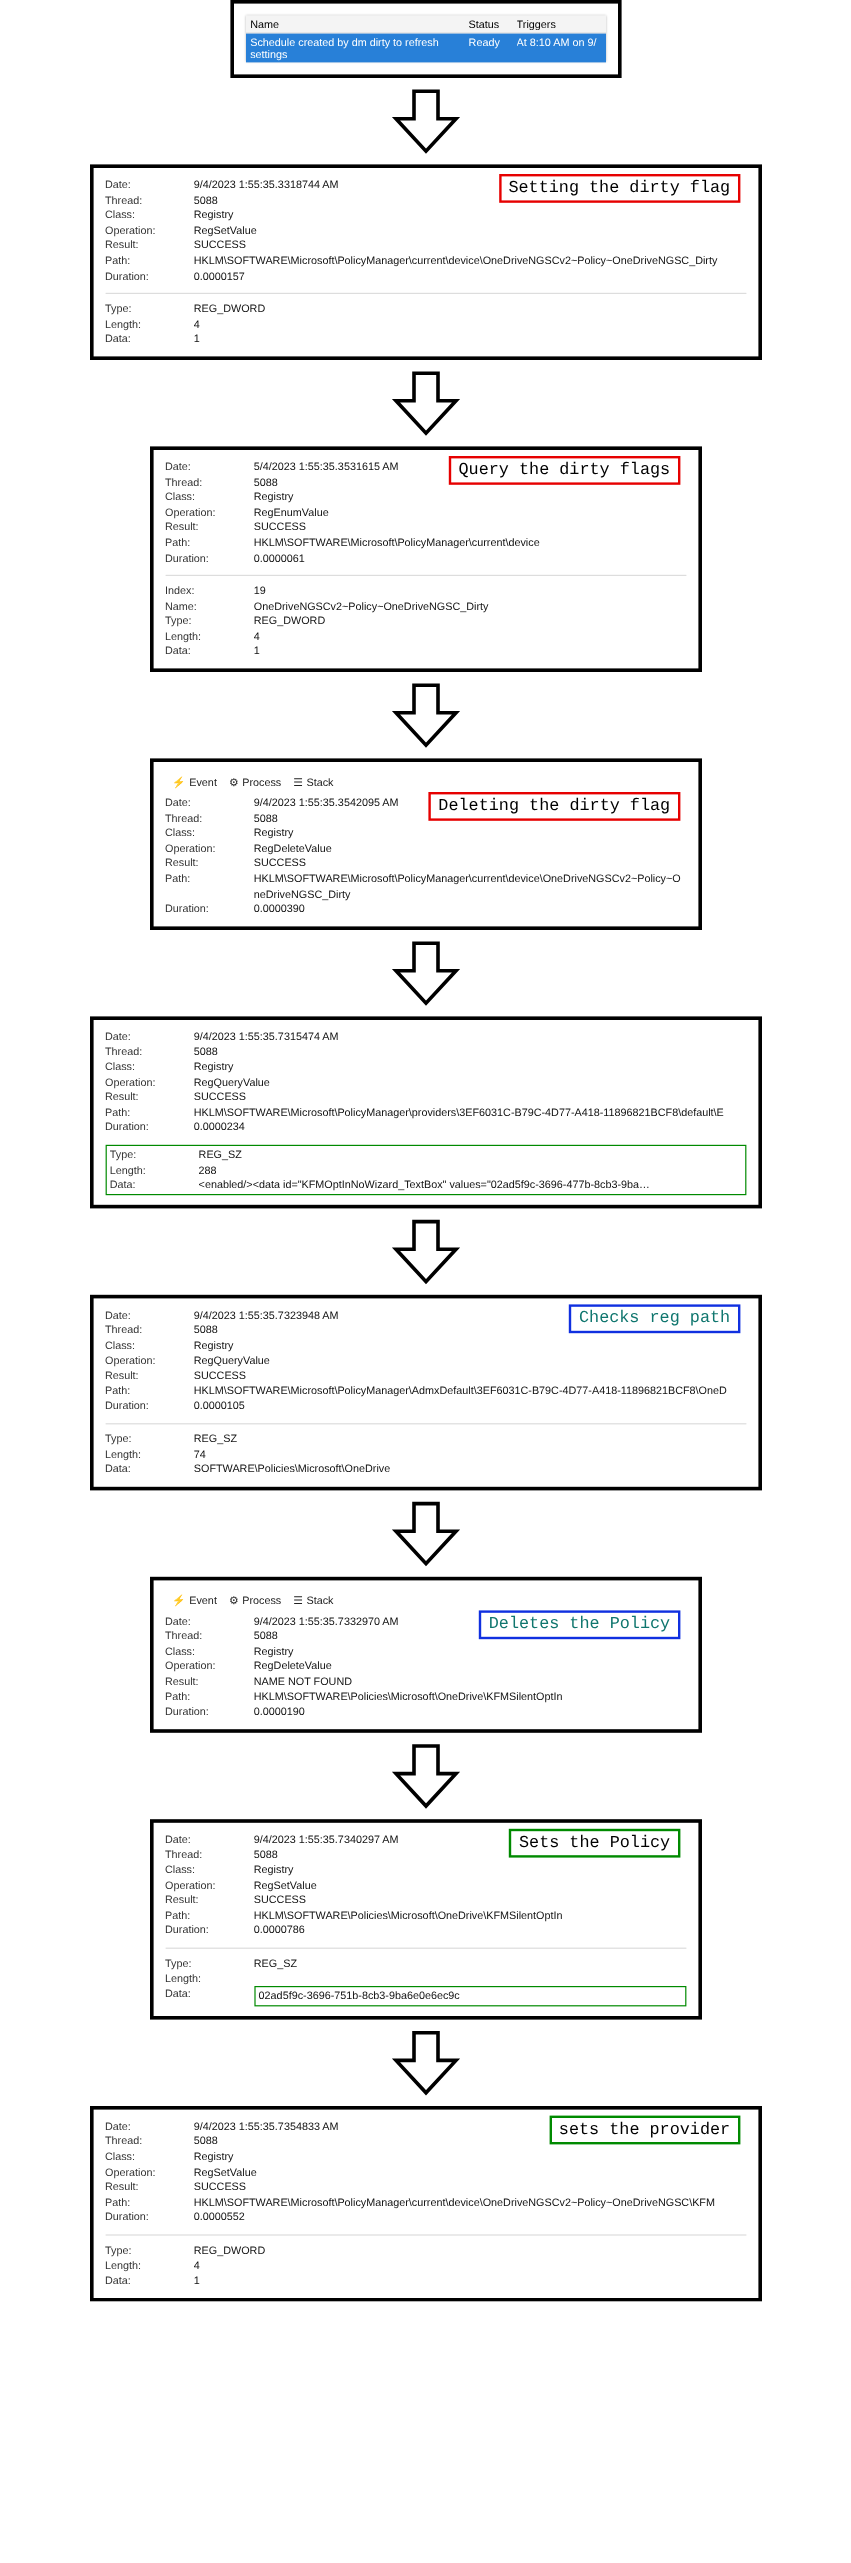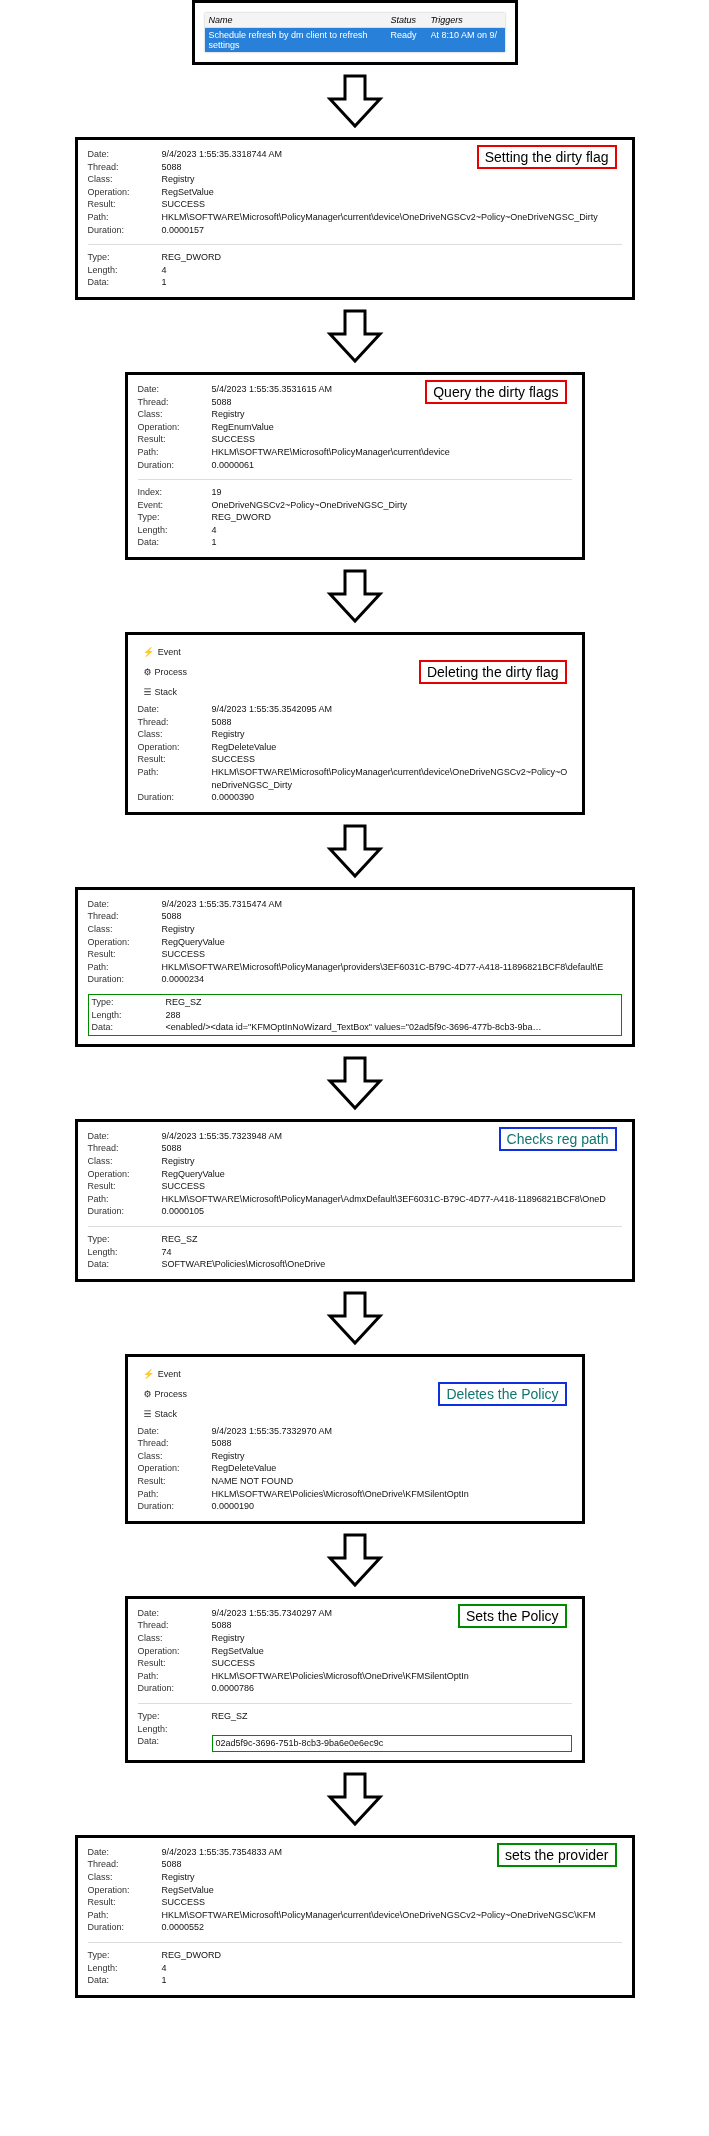--- a/index.html
+++ b/index.html
@@ -45,21 +45,21 @@
     border-top: 1px solid #ddd;
   }
   .arrow {
     width: 60px;
     height: 60px;
     display: block;
     margin: 6px 0;
   }
   .callout {
     position: absolute;
-    font-family: Liberation Sans, sans-serif;
+    font-family: Liberation Mono, monospace;
     font-size: 14px;
     padding: 2px 6px;
     white-space: nowrap;
     background: #fff;
   }
   .callout.red { border: 2px solid #e60000; color: #000; }
   .callout.blue { border: 2px solid #1030e0; color: #0f766e; }
   .callout.green { border: 2px solid #008a00; color: #000; }
   .subhighlight-green {
     border: 1px solid #008a00;
@@ -79,53 +79,51 @@
     font-size: 9px;
     box-shadow: 0 0 2px rgba(0,0,0,0.3);
   }
   .sched-header, .sched-row {
     display: flex;
     padding: 2px 4px;
   }
   .sched-header {
     background: #f4f4f4;
     border-bottom: 1px solid #ddd;
-    font-style: italic;
   }
   .sched-row {
     background: #2880d8;
     color: #fff;
   }
   .sched-col-name { flex: 1; }
   .sched-col-status { width: 40px; }
   .sched-col-triggers { width: 70px; overflow: hidden; white-space: nowrap; }
   .tabs-row {
     font-size: 9px;
     color: #222;
     display: flex;
     gap: 10px;
     padding: 4px 0 6px 6px;
-    flex-direction: column;
   }
   .tab-icon { display: inline-block; margin-right: 3px; }
 </style>
 </head>
 <body>
 
 <div class="canvas">
 
   <div class="sched">
     <div class="sched-inner">
       <div class="sched-header">
         <div class="sched-col-name">Name</div>
         <div class="sched-col-status">Status</div>
         <div class="sched-col-triggers">Triggers</div>
       </div>
       <div class="sched-row">
-        <div class="sched-col-name">Schedule refresh by dm client to refresh settings</div>
+        <div class="sched-col-name">Schedule created by dm dirty to refresh settings</div>
         <div class="sched-col-status">Ready</div>
         <div class="sched-col-triggers">At 8:10 AM on 9/</div>
       </div>
     </div>
   </div>
 
   <svg class="arrow" viewBox="0 0 60 60">
       <path d="M20 5 H40 V28 H55 L30 55 L5 28 H20 Z" fill="#fff" stroke="#000" stroke-width="3"></path>
     </svg>
 
@@ -212,21 +210,21 @@
             <div class="kv-row">
               <div class="kv-label">Duration:</div>
               <div class="kv-value">0.0000061</div>
             </div>
             <div class="sub-block">
               <div class="kv-row">
                 <div class="kv-label">Index:</div>
                 <div class="kv-value">19</div>
               </div>
               <div class="kv-row">
-                <div class="kv-label">Event:</div>
+                <div class="kv-label">Name:</div>
                 <div class="kv-value">OneDriveNGSCv2~Policy~OneDriveNGSC_Dirty</div>
               </div>
               <div class="kv-row">
                 <div class="kv-label">Type:</div>
                 <div class="kv-value">REG_DWORD</div>
               </div>
               <div class="kv-row">
                 <div class="kv-label">Length:</div>
                 <div class="kv-value">4</div>
               </div>

